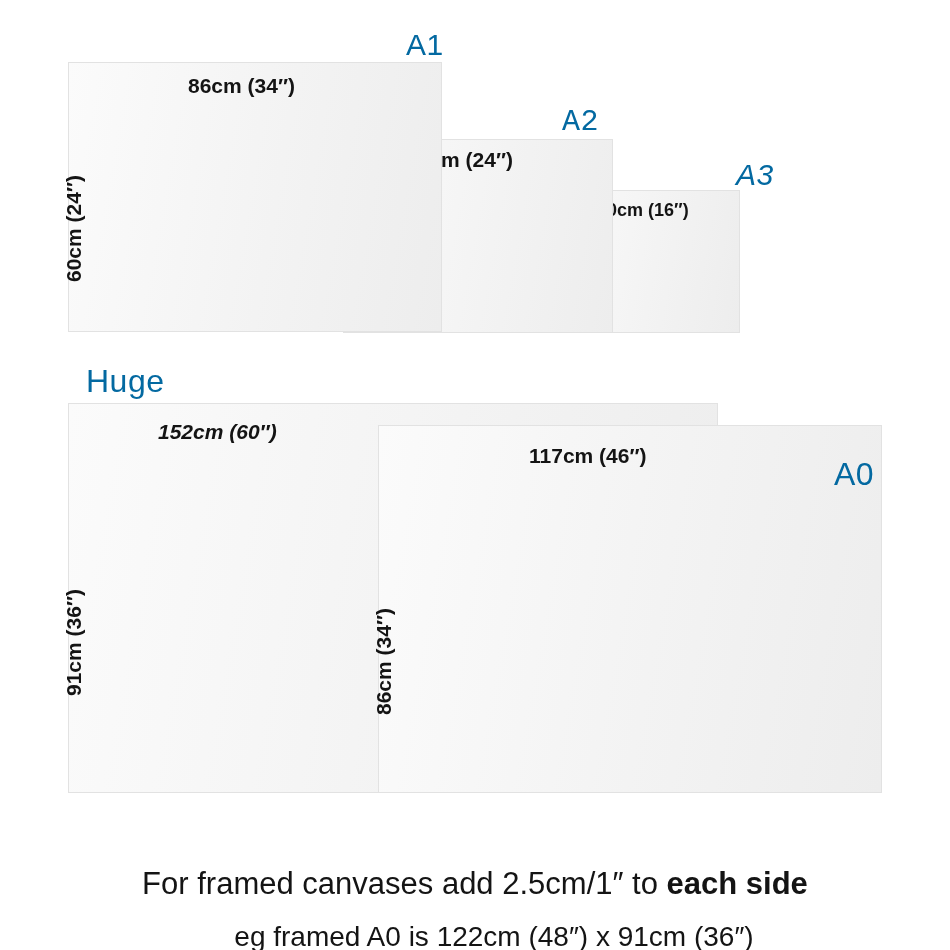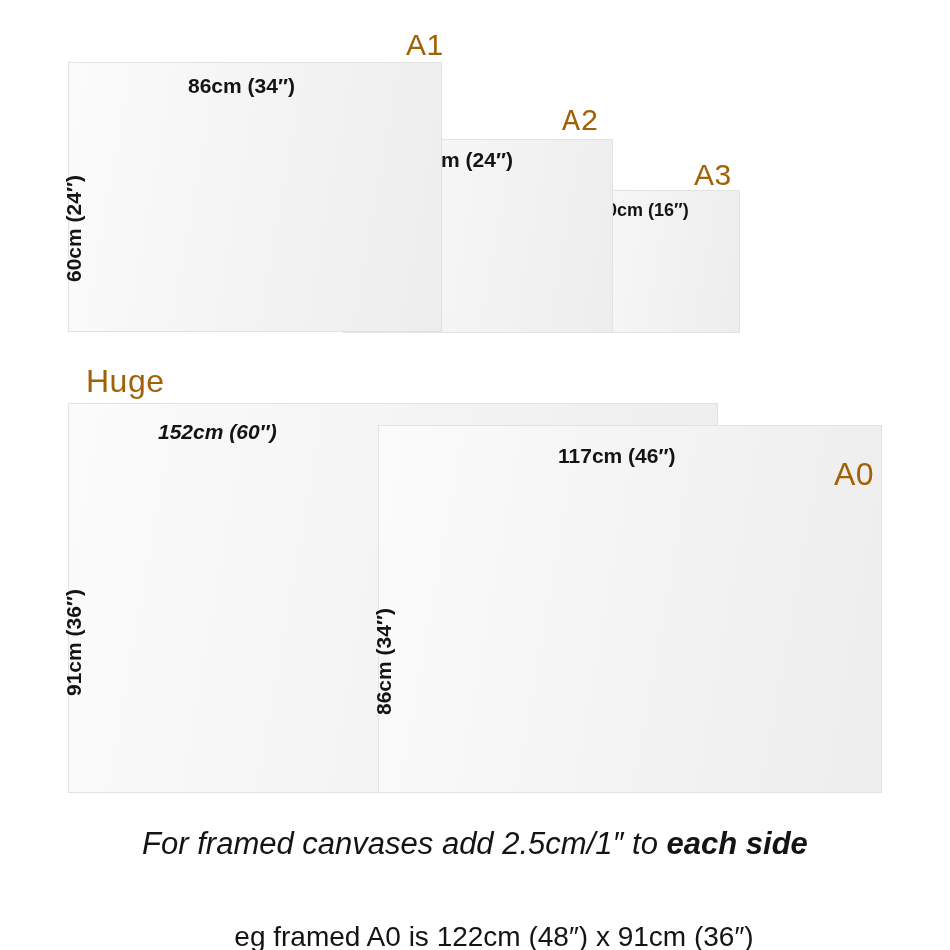--- a/index.html
+++ b/index.html
@@ -34,21 +34,21 @@
   .canvas-rect.shade {
     background: linear-gradient(100deg, #fbfbfb 0%, #f3f3f3 55%, #ededed 100%);
   }
 
   
   .size-name {
     position: absolute;
     font-size: 30px;
     font-weight: 400;
     letter-spacing: 0.5px;
-    color: #a16207;
+    color: #0369a1;
     white-space: nowrap;
   }
   .size-name.big {
     font-size: 32px;
   }
 
   
   .dim-h {
     position: absolute;
     font-size: 21px;
@@ -77,63 +77,62 @@
   
   .footer-note {
     position: absolute;
     left: 0;
     width: 950px;
     text-align: center;
     color: #141414;
     white-space: nowrap;
   }
   .footer-line1 {
-    top: 826px;
+    top: 866px;
     font-size: 31px;
     font-weight: 400;
-    font-style: italic;
   }
   .footer-line2 {
     top: 921px;
     font-size: 28px;
     font-weight: 400;
     padding-left: 19px;
   }
   .footer-strong {
     font-weight: 700;
   }
 </style>
 </head>
 <body>
 
 <div id="stage">
 
   <div class="canvas-rect shade" style="left:548px; top:190px; width:192px; height:143px;"></div>
-  <div class="size-name" style="left:694px; top:158px;">A3</div>
+  <div class="size-name" style="left:736px; top:158px;font-style:italic;">A3</div>
   <div class="dim-h small" style="left:597px; top:200px;">40cm (16″)</div>
   <div class="dim-v small" style="left:563px; top:287px;">30cm (12″)</div>
 
   <div class="canvas-rect shade" style="left:343px; top:139px; width:270px; height:194px;"></div>
   <div class="size-name" style="left:562px; top:105px;font-family:Liberation Mono, monospace;">A2</div>
   <div class="dim-h" style="left:406px; top:148px;">60cm (24″)</div>
   <div class="dim-v" style="left:360px; top:308px;">40cm (16″)</div>
 
   <div class="canvas-rect shade" style="left:68px; top:62px; width:374px; height:270px;"></div>
   <div class="size-name" style="left:406px; top:28px;">A1</div>
   <div class="dim-h" style="left:188px; top:74px;">86cm (34″)</div>
   <div class="dim-v" style="left:86px; top:258px;">60cm (24″)</div>
 
   <div class="canvas-rect shade" style="left:68px; top:403px; width:650px; height:390px;"></div>
   <div class="size-name big" style="left:66px; top:363px;margin-left:20px;">Huge</div>
   <div class="dim-h" style="left:158px; top:420px;font-style:italic;">152cm (60″)</div>
   <div class="dim-v" style="left:86px; top:672px;">91cm (36″)</div>
 
   <div class="canvas-rect shade" style="left:378px; top:425px; width:504px; height:368px;"></div>
   <div class="size-name big" style="left:834px; top:408px;margin-top:48px;">A0</div>
-  <div class="dim-h" style="left:558px; top:444px;">117cm (46″)</div>
+  <div class="dim-h" style="left:529px; top:444px;">117cm (46″)</div>
   <div class="dim-v" style="left:396px; top:691px;">86cm (34″)</div>
 
   <div class="footer-note footer-line1">
     <span>For framed canvases add 2.5cm/1″ to </span><span class="footer-strong">each side</span>
   </div>
   <div class="footer-note footer-line2">eg framed A0 is 122cm (48″) x 91cm (36″)</div>
 
 </div>
 
 </body></html>

